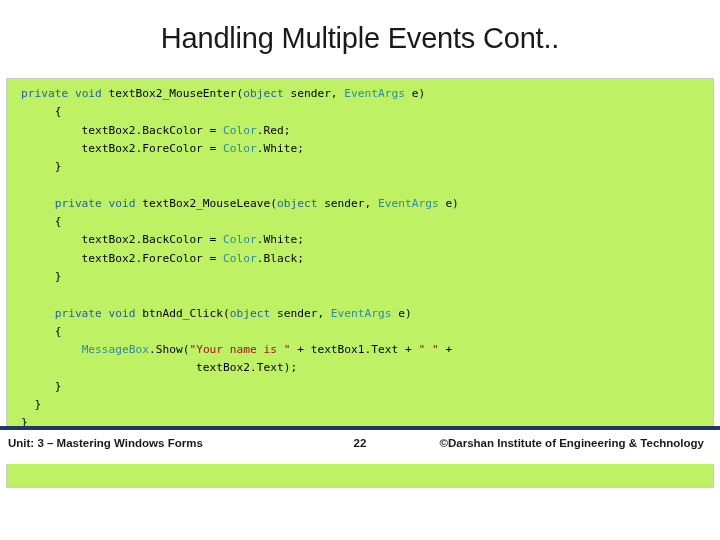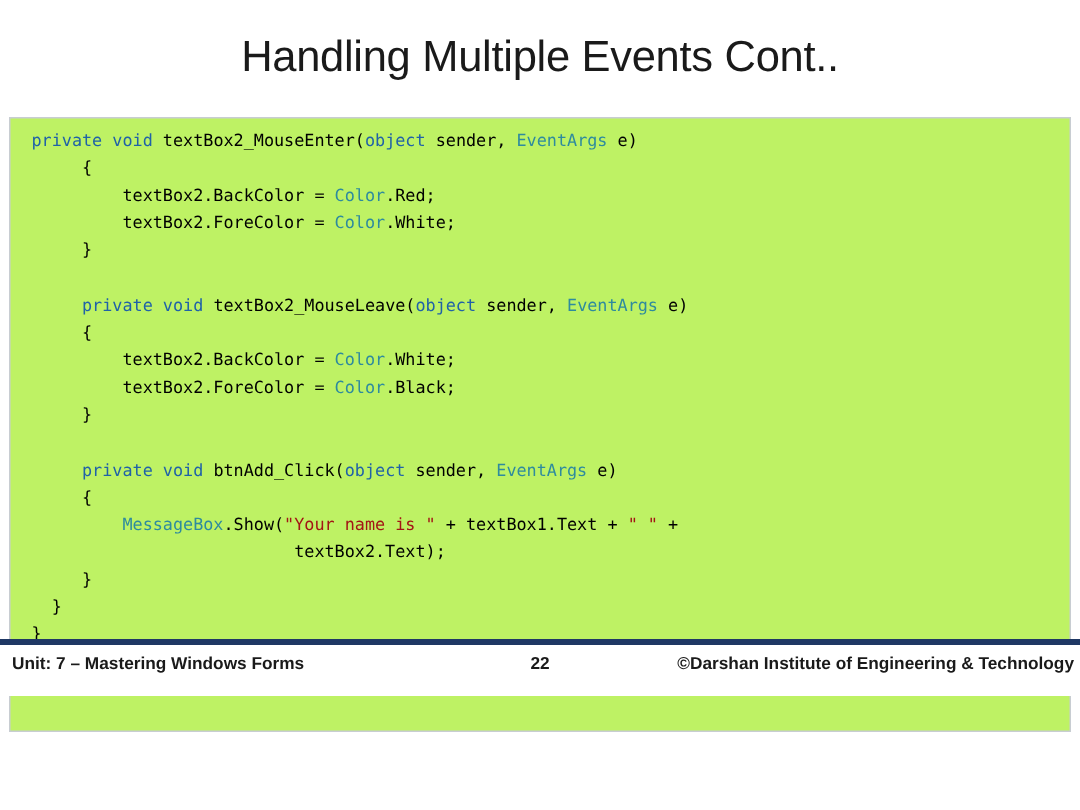--- a/index.html
+++ b/index.html
@@ -87,39 +87,39 @@
     top: 11px;
     width: 720px;
     text-align: center;
     font-family: "Liberation Sans", sans-serif;
     font-size: 11.5px;
     font-weight: bold;
     color: #1a1a1a;
   }
   .footer-right {
     position: absolute;
-    right: 4px;
+    right: 16px;
     top: 11px;
     font-family: "Liberation Sans", sans-serif;
     font-size: 11.5px;
     font-weight: bold;
     color: #1a1a1a;
   }
 </style>
 </head>
 <body>
 
 <div class="slide">
 
   <div class="title">Handling Multiple Events Cont..</div>
 
   <div class="code-box">
     <div class="code"><div><span class="kw">private </span><span class="kw">void </span><span class="ident">textBox2_MouseEnter(</span><span class="kw">object </span><span class="ident">sender, </span><span class="teal">EventArgs </span><span class="ident">e)</span></div><div><span class="ident">     {</span></div><div><span class="ident">         textBox2.BackColor = </span><span class="teal">Color</span><span class="ident">.Red;</span></div><div><span class="ident">         textBox2.ForeColor = </span><span class="teal">Color</span><span class="ident">.White;</span></div><div><span class="ident">     }</span></div><div>&nbsp;</div><div><span class="kw">     private </span><span class="kw">void </span><span class="ident">textBox2_MouseLeave(</span><span class="kw">object </span><span class="ident">sender, </span><span class="teal">EventArgs </span><span class="ident">e)</span></div><div><span class="ident">     {</span></div><div><span class="ident">         textBox2.BackColor = </span><span class="teal">Color</span><span class="ident">.White;</span></div><div><span class="ident">         textBox2.ForeColor = </span><span class="teal">Color</span><span class="ident">.Black;</span></div><div><span class="ident">     }</span></div><div>&nbsp;</div><div><span class="kw">     private </span><span class="kw">void </span><span class="ident">btnAdd_Click(</span><span class="kw">object </span><span class="ident">sender, </span><span class="teal">EventArgs </span><span class="ident">e)</span></div><div><span class="ident">     {</span></div><div><span class="ident">         </span><span class="teal">MessageBox</span><span class="ident">.Show(</span><span class="str">"Your name is "</span><span class="ident"> + textBox1.Text + </span><span class="str">" "</span><span class="ident"> +</span></div><div><span class="ident">                          textBox2.Text);</span></div><div><span class="ident">     }</span></div><div><span class="ident">  }</span></div><div><span class="ident">}</span></div></div>
   </div>
 
   <div class="footer">
     <div class="footer-bar"></div>
-    <div class="footer-left">Unit: 7 – Mastering Windows Forms</div>
+    <div class="footer-left">Unit: 3 – Mastering Windows Forms</div>
     <div class="footer-center">22</div>
     <div class="footer-right">©Darshan Institute of Engineering &amp; Technology</div>
   </div>
 
 </div>
 
 </body></html>

